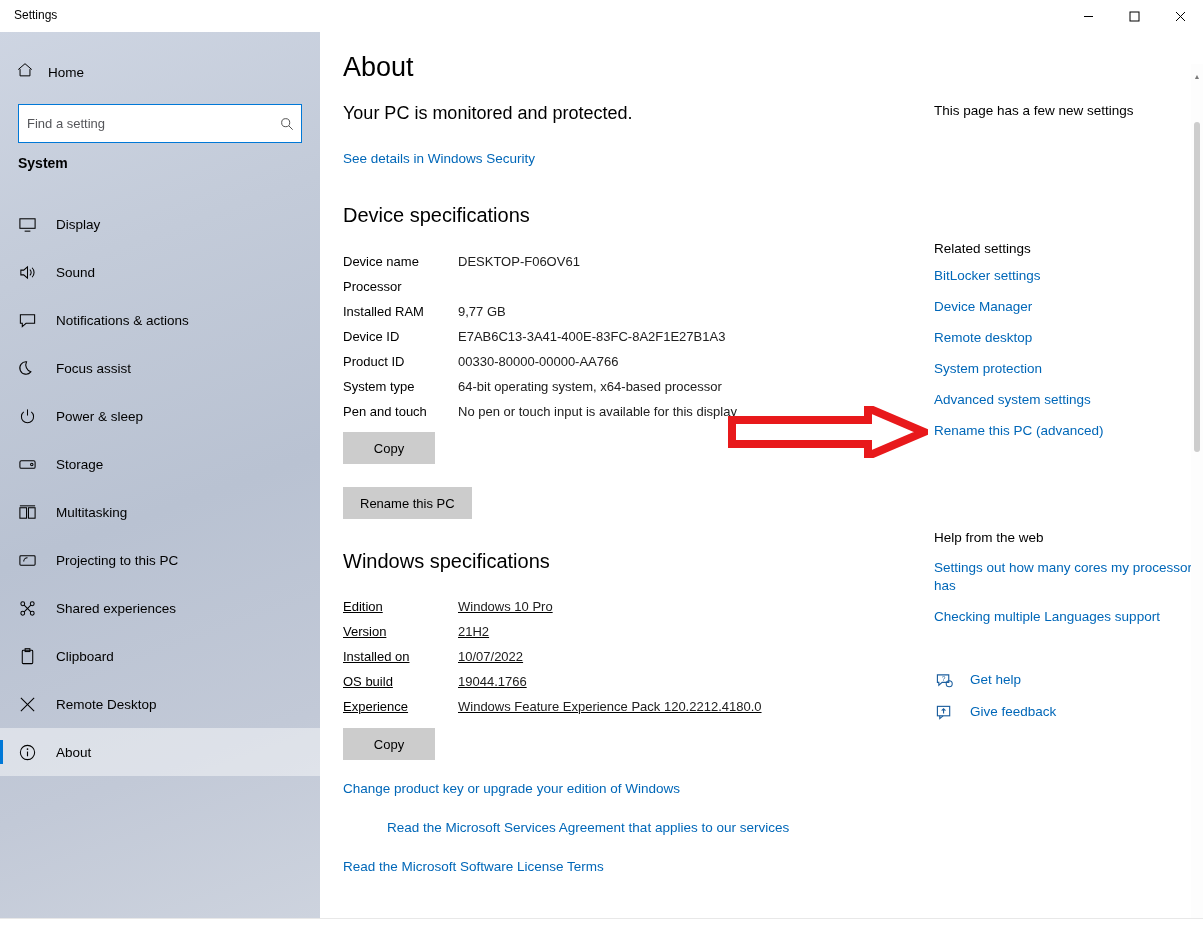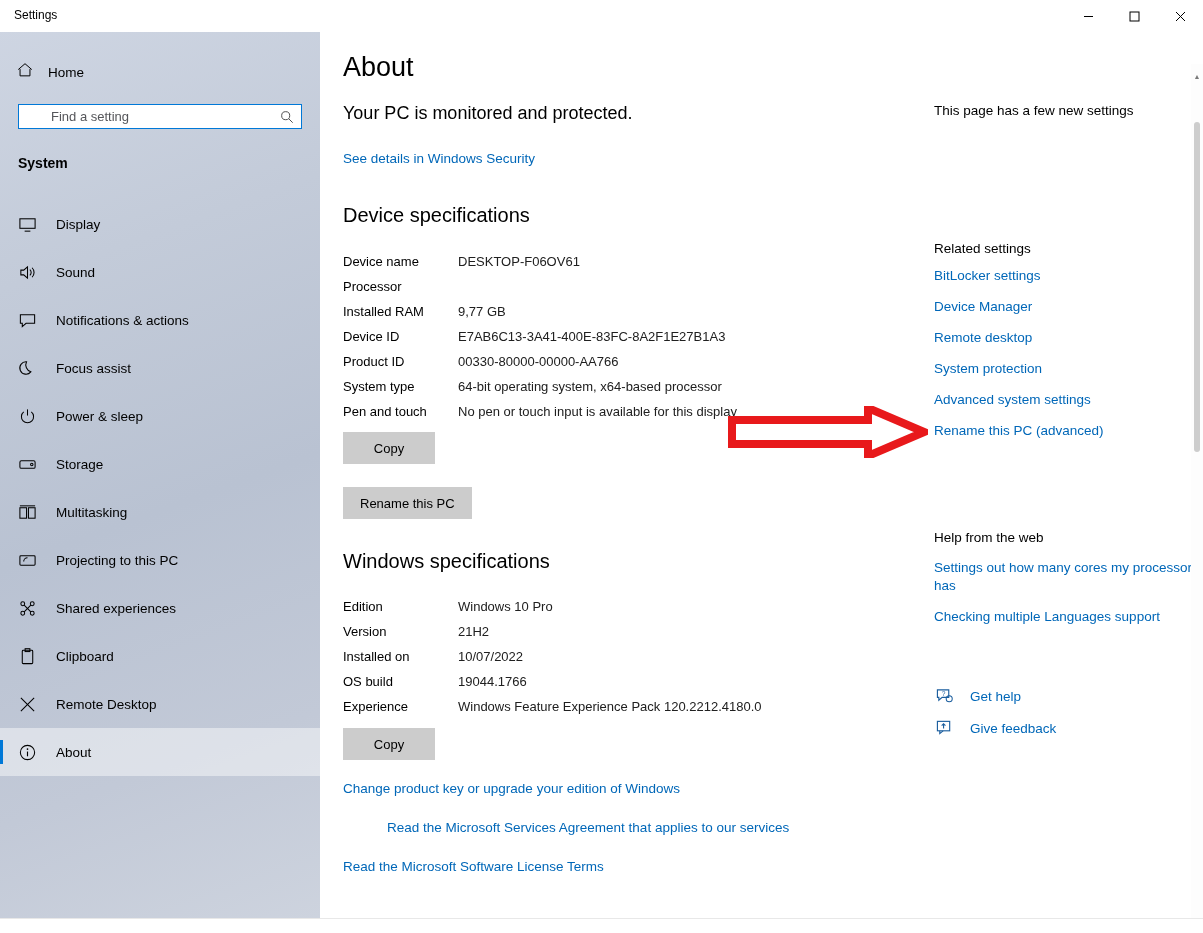--- a/index.html
+++ b/index.html
@@ -39,23 +39,23 @@
     position: absolute; left: 0; top: 0; width: 320px; height: 918px;
     background: linear-gradient(160deg, #cfd6e3 0%, #c3cbd9 28%, #b9c2d2 55%, #c2c9d7 80%, #cdd3de 100%);
     overflow: hidden;
   }
   .home-row {
     position: absolute; left: 0; top: 56px; width: 320px; height: 32px;
     display: flex; align-items: center; padding-left: 16px; gap: 14px;
   }
   .home-row .lbl { font-size: 13.5px; color: #000; }
   .searchbox {
-    position: absolute; left: 18px; top: 104px; width: 284px; height: 25px;
+    position: absolute; left: 18px; top: 104px; width: 284px; height: 39px;
     background: #ffffff; border: 1px solid #0078d7;
-    display: flex; align-items: center; padding-left: 24px;
+    display: flex; align-items: center;
   }
   .searchbox input {
     border: none; outline: none; flex: 1; height: 27px;
     font-size: 13px; padding-left: 8px; color: #333; background: transparent;
     font-family: "Liberation Sans", sans-serif;
   }
   .searchbox input::placeholder { color: #55565a; }
   .search-ico { width: 28px; display: flex; align-items: center; justify-content: center; }
 
   .section-head {
@@ -96,21 +96,21 @@
     font-size: 20px; font-weight: normal; color: #000;
   }
   .sec-device { top: 172px; }
   .sec-windows { top: 518px; }
 
   .spec-table { position: absolute; left: 23px; font-size: 13px; color: #000; }
   .spec-table .row { display: flex; height: 25px; align-items: center; }
   .spec-table .k { width: 115px; color: #000; }
   .spec-table .v { color: #202020; white-space: pre; }
   .device-table { top: 217px; }
-  .windows-table { top: 562px; }
+  .windows-table { top: 562px; text-decoration: underline; }
 
   .btn {
     position: absolute; height: 32px; min-width: 92px;
     background: #cccccc; border: 1px solid #cccccc; color: #000;
     font-size: 13px; font-family: "Liberation Sans", sans-serif;
     cursor: pointer; padding: 0 16px;
   }
   .btn-copy1 { left: 23px; top: 400px; }
   .btn-rename { left: 23px; top: 455px; }
   .btn-copy2 { left: 23px; top: 696px; }
@@ -126,21 +126,21 @@
   }
   .rail .body { font-size: 13.5px; color: #1b1b1b; line-height: 1.55; }
   .rail-block-new { position: absolute; top: 71px; left: 0; width: 248px; }
   .rail-block-new .body { margin-top: 9px; }
   .rail-block-related { position: absolute; top: 209px; left: 0; width: 248px; }
   .rail-related-links { margin-top: 12px; display: flex; flex-direction: column; gap: 16px; }
   .rail-block-help { position: absolute; top: 498px; left: 0; width: 260px; }
   .rail-help-links { margin-top: 14px; display: flex; flex-direction: column; gap: 13px; }
   .rail-help-links .link { line-height: 1.35; display: block; }
   .rail-block-foot { position: absolute; top: 640px; left: 0; width: 260px; }
-  .foot-row { display: flex; align-items: flex-end; gap: 16px; height: 32px; }
+  .foot-row { display: flex; align-items: flex-start; gap: 16px; height: 32px; }
   .foot-row .ico { width: 20px; display: flex; align-items: center; justify-content: center; }
 
   
   .scrollbar {
     position: absolute; right: 0; top: 32px; width: 12px; height: 886px;
     background: #fdfdfd;
   }
   .scrollbar .thumb {
     position: absolute; left: 3px; top: 58px; width: 6px; height: 330px;
     background: #cdcdcd; border-radius: 3px;

